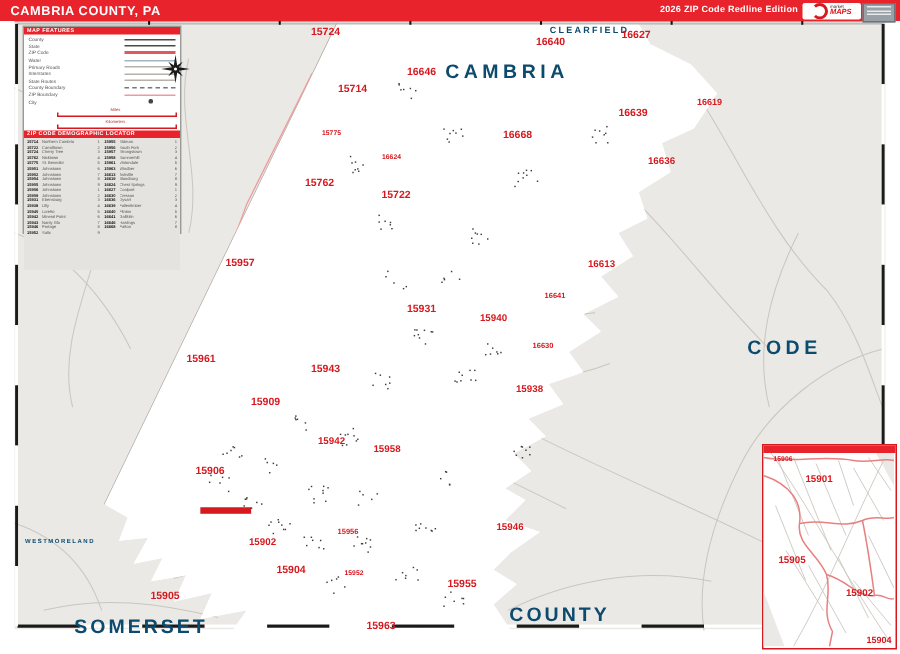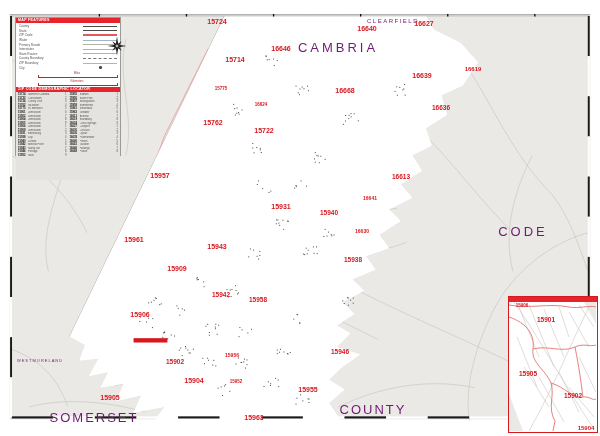--- a/index.html
+++ b/index.html
@@ -21,21 +21,21 @@
   .logo2{position:absolute;right:3px;top:1.5px;width:20px;height:11px;background:#99a0a6;
        border:0.5px solid #6c747b;}
   .logo2 i{display:block;height:1px;background:#e8eaec;margin:1.6px 2px 0 2px;}
   
   .map-wrap{position:absolute;left:0;top:14px;width:600px;height:419px;}
   #basemap{position:absolute;left:0;top:0;}
   .bottom-strip{position:absolute;left:0;top:433px;width:600px;height:3px;background:#fff;z-index:5;}
   
   .zip{position:absolute;color:#d6191f;font-weight:bold;transform:translate(-50%,-55%);
        white-space:nowrap;z-index:12;}
-  .county-name{position:absolute;color:#701a75;font-weight:normal;transform:translate(-50%,-55%);
+  .county-name{position:absolute;color:#0c4a6e;font-weight:bold;transform:translate(-50%,-55%);
        white-space:nowrap;z-index:11;}
   
   .legend{position:absolute;left:15px;top:17px;width:106px;height:139px;background:#fff;
        border:1px solid #9a9a96;z-index:20;box-sizing:border-box;}
   .lg-hd{background:#e8232b;color:#fff;font-size:3.6px;font-weight:bold;height:5px;
        line-height:5px;padding-left:2px;letter-spacing:.3px;}
   .lg-body{padding:1px 3px 0 3px;}
   .lg-row{display:flex;justify-content:space-between;align-items:center;height:4.6px;}
   .lg-row .lbl{font-size:3.2px;color:#555;}
   .samp{width:34px;height:0;border-top-width:1px;border-top-style:solid;}
@@ -65,20 +65,36 @@
   .inset{position:absolute;left:508px;top:296px;width:90px;height:137px;background:#fff;
        border:1.5px solid #d6191f;box-sizing:border-box;z-index:22;}
   .inset .in-hd{height:5px;background:#e8232b;}
   .inset svg{position:absolute;left:0;top:5px;}
   .inset .zip{z-index:25;}
 </style>
 </head>
 <body>
 <div id="app">
 
+<div class="banner">
+  <span class="title">CAMBRIA COUNTY, PA</span>
+  <span class="edition">2026 ZIP Code Redline Edition</span>
+  <span class="logo1">
+    <span class="swirl"></span>
+    <span class="stack">
+      <span class="mkt">market</span>
+      <span class="maps">MAPS</span>
+    </span>
+  </span>
+  <span class="logo2">
+        <i></i>
+        <i></i>
+        <i></i>
+      </span>
+</div>
 
 <div class="map-wrap">
   <svg id="basemap" width="600" height="419" viewBox="0 14 600 433">
 
     <rect x="0" y="14" width="600" height="419" fill="#eae9e5"></rect>
 
     <path id="county" fill="#ffffff" stroke="none" d="M222,16 L430,16 L438,30 L466,44 L484,64 L468,88 L446,98 L452,118 L430,132 L436,150 L416,160 L426,176 L404,190 L416,204 L392,216 L404,228 L382,242 L392,256 L368,264 L378,278 L354,288 L366,300 L344,312 L356,324 L338,336 L352,344 L338,358 L362,366 L342,380 L330,392 L346,402 L330,416 L342,434 L150,434 L160,420 L128,426 L136,408 L110,414 L118,396 L94,400 L102,384 L82,388 L92,370 L72,372 L78,356 L62,347 Z"></path>
 
     <g stroke="#c9c6bf" stroke-width="0.7" fill="none">
       <path d="M470,64 C500,110 520,160 560,200 C580,225 590,260 598,280"></path>

